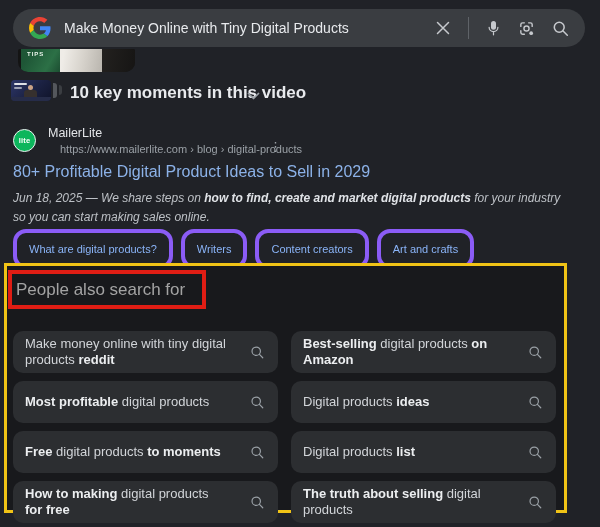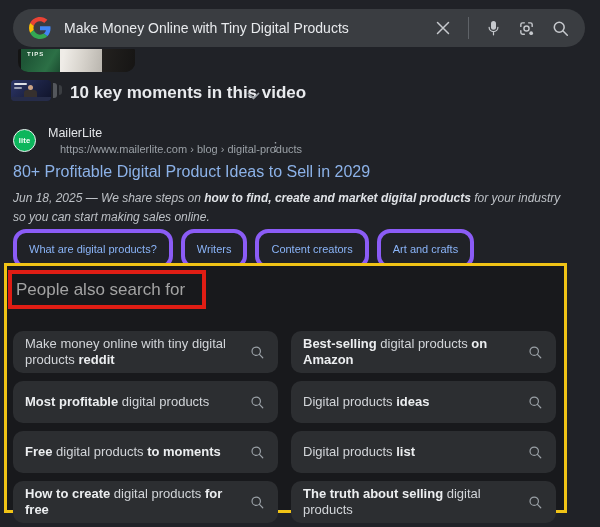--- a/index.html
+++ b/index.html
@@ -221,21 +221,21 @@
     <div class="pasf-card">
       <div class="pasf-text"><span>Digital products </span><b>list</b></div>
       <span class="pasf-mag">
         <svg width="15" height="15" viewBox="0 0 20 20">
           <circle cx="8.3" cy="8.3" r="5.6" fill="none" stroke="#9aa0a6" stroke-width="1.6"></circle>
           <line x1="12.6" y1="12.6" x2="17" y2="17" stroke="#9aa0a6" stroke-width="1.6" stroke-linecap="round"></line>
         </svg>
       </span>
     </div>
     <div class="pasf-card">
-      <div class="pasf-text"><b>How to create</b><span> digital products </span><b>for free</b></div>
+      <div class="pasf-text"><b>How to making</b><span> digital products </span><b>for free</b></div>
       <span class="pasf-mag">
         <svg width="15" height="15" viewBox="0 0 20 20">
           <circle cx="8.3" cy="8.3" r="5.6" fill="none" stroke="#9aa0a6" stroke-width="1.6"></circle>
           <line x1="12.6" y1="12.6" x2="17" y2="17" stroke="#9aa0a6" stroke-width="1.6" stroke-linecap="round"></line>
         </svg>
       </span>
     </div>
     <div class="pasf-card">
       <div class="pasf-text"><b>The truth about selling</b><span> digital products</span></div>
       <span class="pasf-mag">

